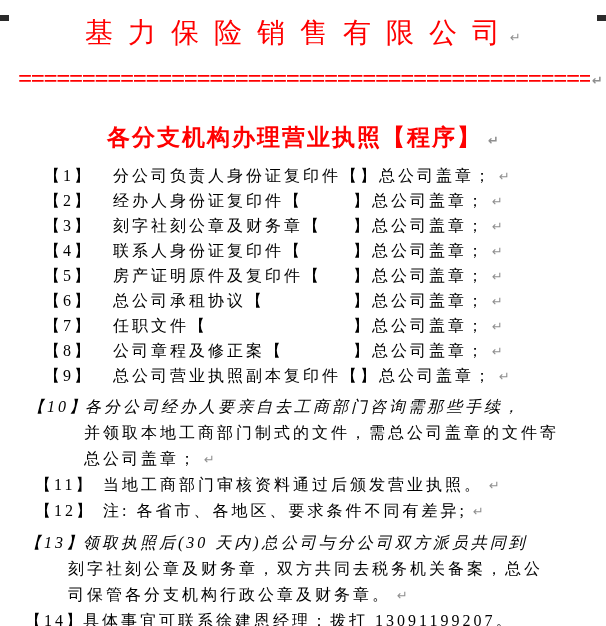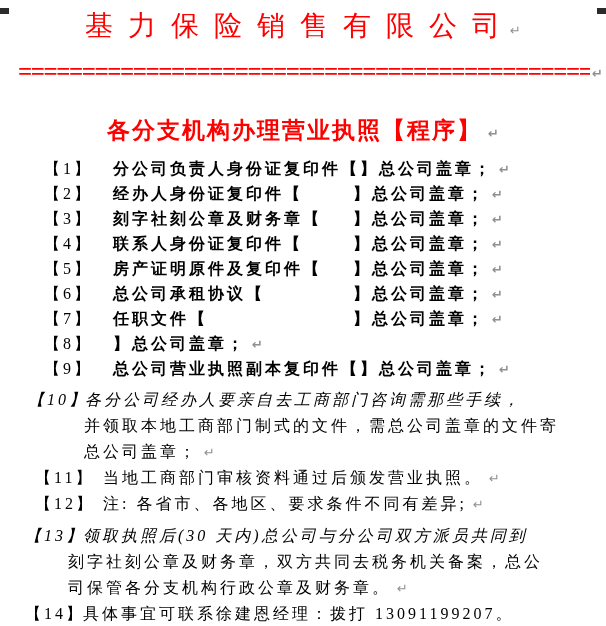--- a/index.html
+++ b/index.html
@@ -10,21 +10,21 @@
     color:#000;
     overflow:hidden;
     position:relative;
   }
   .page{width:606px;height:626px;position:relative;background:#fff;}
   .corner-mark{position:absolute;top:0;height:6px;width:9px;background:#2b2b2b;}
   .corner-mark.tl{left:0;}
   .corner-mark.tr{right:0;}
 
   .title{
-    margin-top:8px;
+    margin-top:15px;
     text-align:center;
     color:#fe0000;
     font-size:28px;
     letter-spacing:4px;
     line-height:36px;
     white-space:pre;
   }
   .divider{
     margin-top:13px;
     padding-left:18px;
@@ -45,21 +45,21 @@
     color:#fe0000;
     font-weight:bold;
     font-size:23px;
     letter-spacing:2px;
     line-height:30px;
     white-space:pre;
   }
   .list{margin-top:7px;font-size:16px;letter-spacing:3px;}
   .chk-row{display:flex;line-height:25px;height:25px;white-space:pre;}
   .chk-num{flex:none;width:69px;padding-left:44px;}
-  .chk-body{flex:none;width:390px;display:flex;justify-content:space-between;font-weight:bold;}
+  .chk-body{flex:none;width:390px;display:flex;justify-content:space-between;}
   .chk-lead{white-space:pre;}
   .chk-tail{white-space:pre;text-align:center;}
   .pilcrow{
     color:#8f8f8f;
     letter-spacing:0;
     font-size:13px;
     margin-left:6px;
     font-family:"DejaVu Sans",sans-serif;
   }
   .pilcrow.div-mark{margin-left:2px;position:relative;top:2px;}
@@ -146,20 +146,21 @@
       <span class="chk-num">【7】</span>
       <span class="chk-body">
         <span class="chk-lead"><span>任职文件</span><span>【</span></span>
         <span class="chk-tail"><span>】</span><span>总公司盖章；</span><span class="pilcrow">↵</span></span>
       </span>
     </div>
 
     <div class="chk-row">
       <span class="chk-num">【8】</span>
       <span class="chk-body">
+        <span class="chk-lead"><span>公司章程及修正案</span><span>【</span></span>
         <span class="chk-tail"><span>】</span><span>总公司盖章；</span><span class="pilcrow">↵</span></span>
       </span>
     </div>
 
     <div class="chk-row">
       <span class="chk-num">【9】</span>
       <span class="chk-body">
         <span class="chk-lead"><span>总公司营业执照副本复印件</span><span>【</span></span>
         <span class="chk-tail"><span>】</span><span>总公司盖章；</span><span class="pilcrow">↵</span></span>
       </span>

